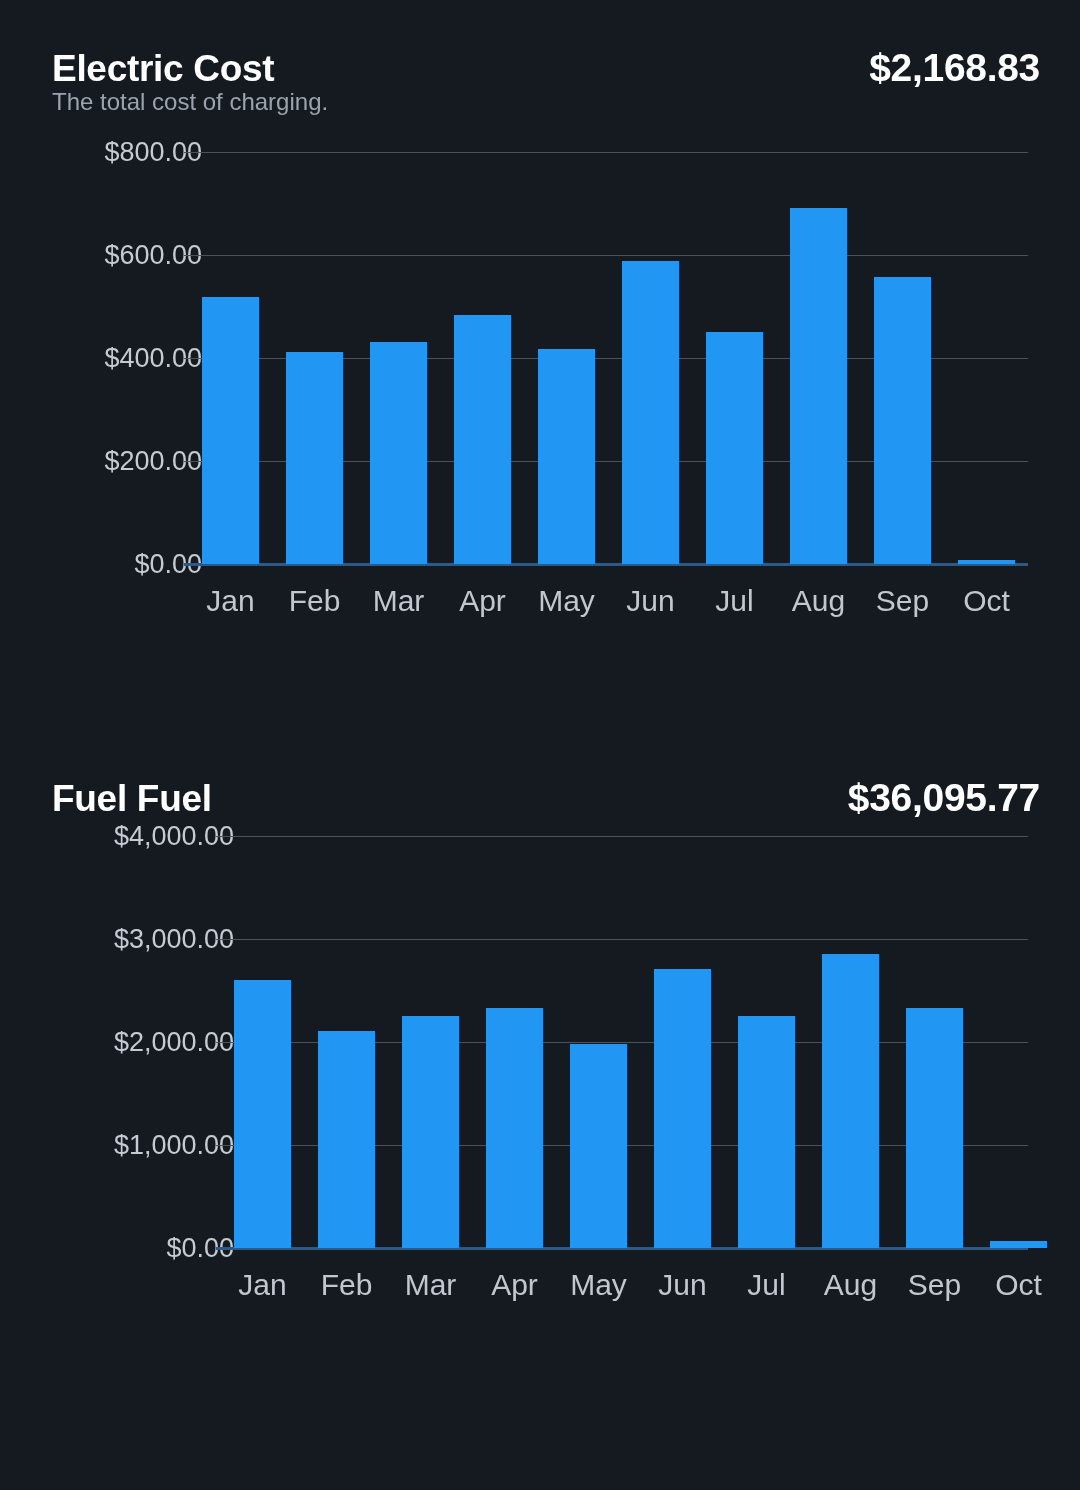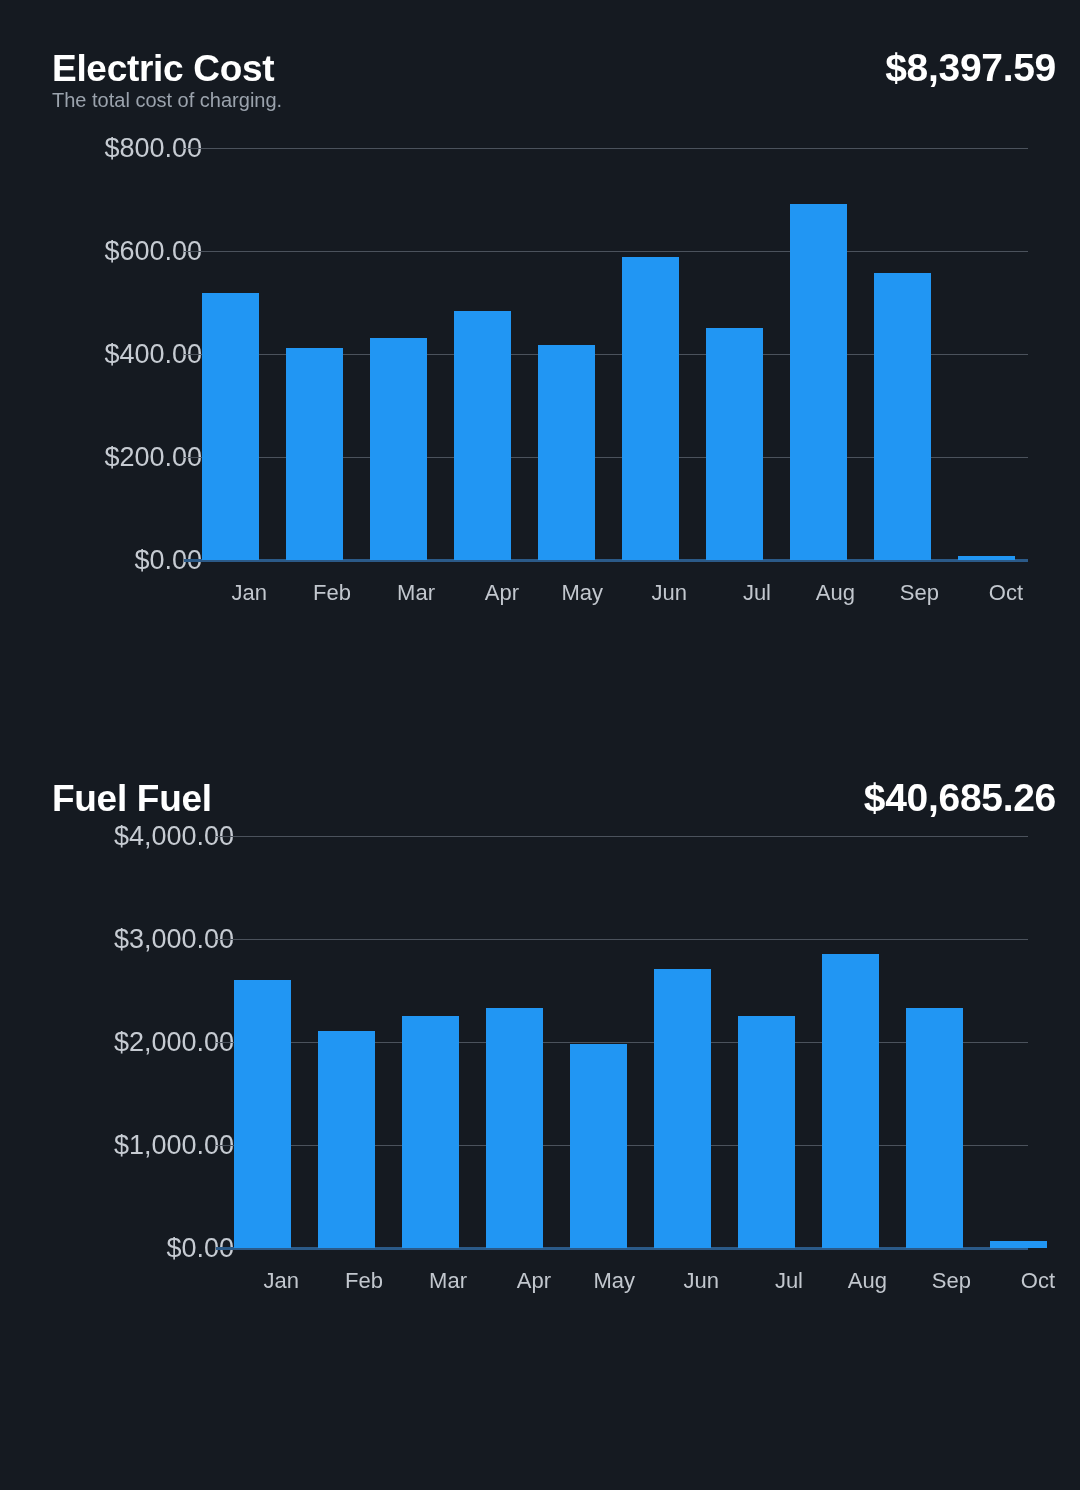--- a/index.html
+++ b/index.html
@@ -27,21 +27,21 @@
     position: absolute;
     left: 0;
     width: 1080px;
   }
   #card-electric { top: 0px;   height: 740px; }
   #card-fuel     { top: 730px; height: 760px; }
 
   .card-header {
     position: relative;
     height: 68px;
-    margin: 0 24px 0 52px;
+    margin: 0 40px 0 52px;
   }
   .card-title {
     position: absolute;
     left: 0;
     top: 50px;
     font-size: 37px;
     font-weight: bold;
     letter-spacing: -0.3px;
     color: #ffffff;
     line-height: 1;
@@ -51,21 +51,21 @@
     right: 0;
     top: 48px;
     font-size: 39px;
     font-weight: bold;
     letter-spacing: -0.3px;
     color: #ffffff;
     line-height: 1;
   }
   .card-subtitle {
     margin: 22px 52px 0 52px;
-    font-size: 20px;
+    font-size: 24px;
     color: #9ba3ad;
     line-height: 1;
   }
 
   
   .chart {
     position: relative;
     margin: 0 52px 0 52px;
   }
   #chart-electric { height: 500px; margin-top: 38px; }
@@ -120,36 +120,36 @@
     background: #2196f3;
   }
 
   .xlabels {
     position: absolute;
     left: 0;
     right: 0;
   }
   .xlabel {
     position: absolute;
-    text-align: right;
-    font-size: 22px;
+    text-align: center;
+    font-size: 30px;
     color: #c2c7ce;
     line-height: 1;
     white-space: nowrap;
   }
 </style>
 </head>
 <body>
 
 <div class="page">
 
   <section class="card" id="card-electric">
     <div class="card-header">
       <div class="card-title">Electric Cost</div>
-      <div class="card-total">$8,397.59</div>
+      <div class="card-total">$2,168.83</div>
     </div>
     <div class="card-subtitle">The total cost of charging.</div>
 
     <div class="chart" id="chart-electric">
       <div class="yaxis" id="yaxis-electric">
           <div class="ytick" style="top: 412px;">$0.00</div>
           <div class="ytick" style="top: 309px;">$200.00</div>
           <div class="ytick" style="top: 206px;">$400.00</div>
           <div class="ytick" style="top: 103px;">$600.00</div>
           <div class="ytick" style="top: 0px;">$800.00</div>
@@ -184,21 +184,21 @@
           <div class="xlabel" style="left: 730px; width: 73px; top: 434px;">Aug</div>
           <div class="xlabel" style="left: 814px; width: 73px; top: 434px;">Sep</div>
           <div class="xlabel" style="left: 898px; width: 73px; top: 434px;">Oct</div>
         </div>
     </div>
   </section>
 
   <section class="card" id="card-fuel">
     <div class="card-header">
       <div class="card-title">Fuel Fuel</div>
-      <div class="card-total">$40,685.26</div>
+      <div class="card-total">$36,095.77</div>
     </div>
 
     <div class="chart" id="chart-fuel">
       <div class="yaxis" id="yaxis-fuel">
           <div class="ytick" style="top: 412px;">$0.00</div>
           <div class="ytick" style="top: 309px;">$1,000.00</div>
           <div class="ytick" style="top: 206px;">$2,000.00</div>
           <div class="ytick" style="top: 103px;">$3,000.00</div>
           <div class="ytick" style="top: 0px;">$4,000.00</div>
         </div>

